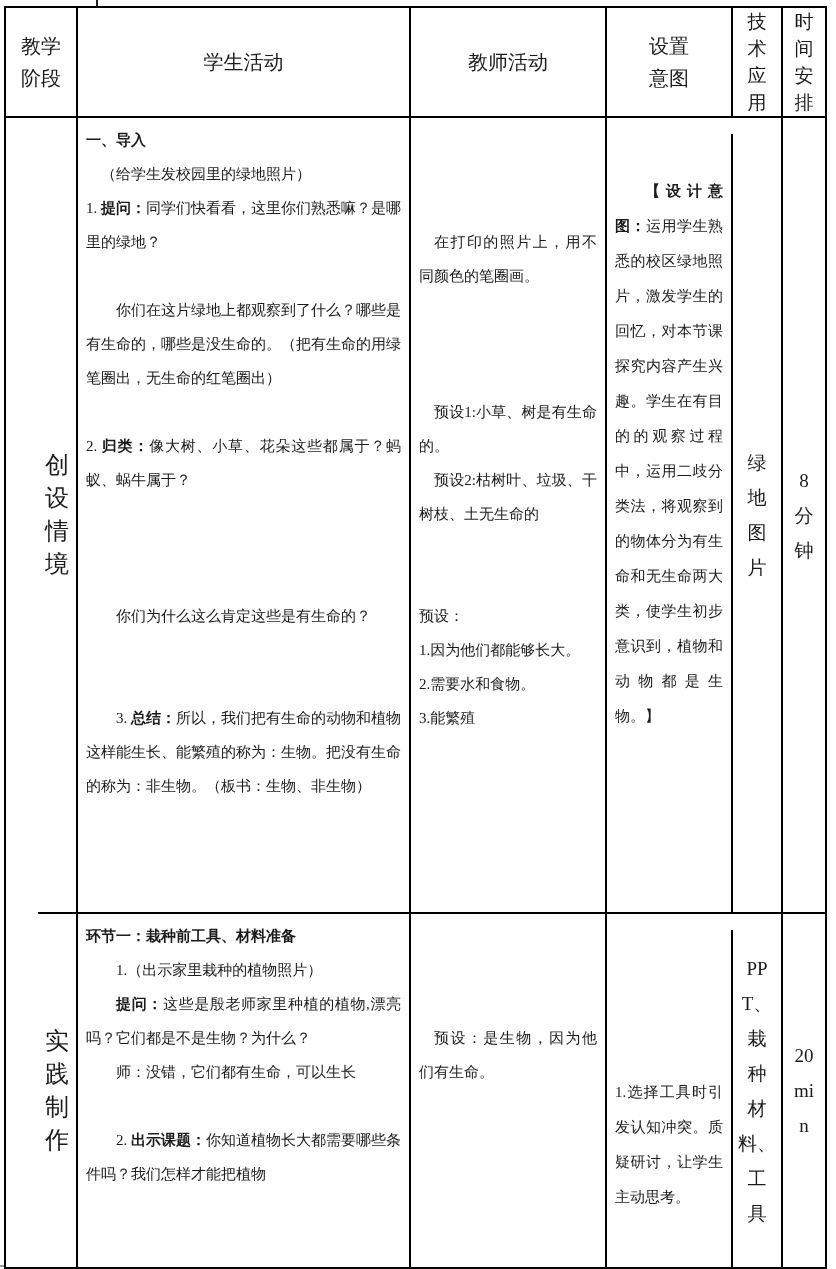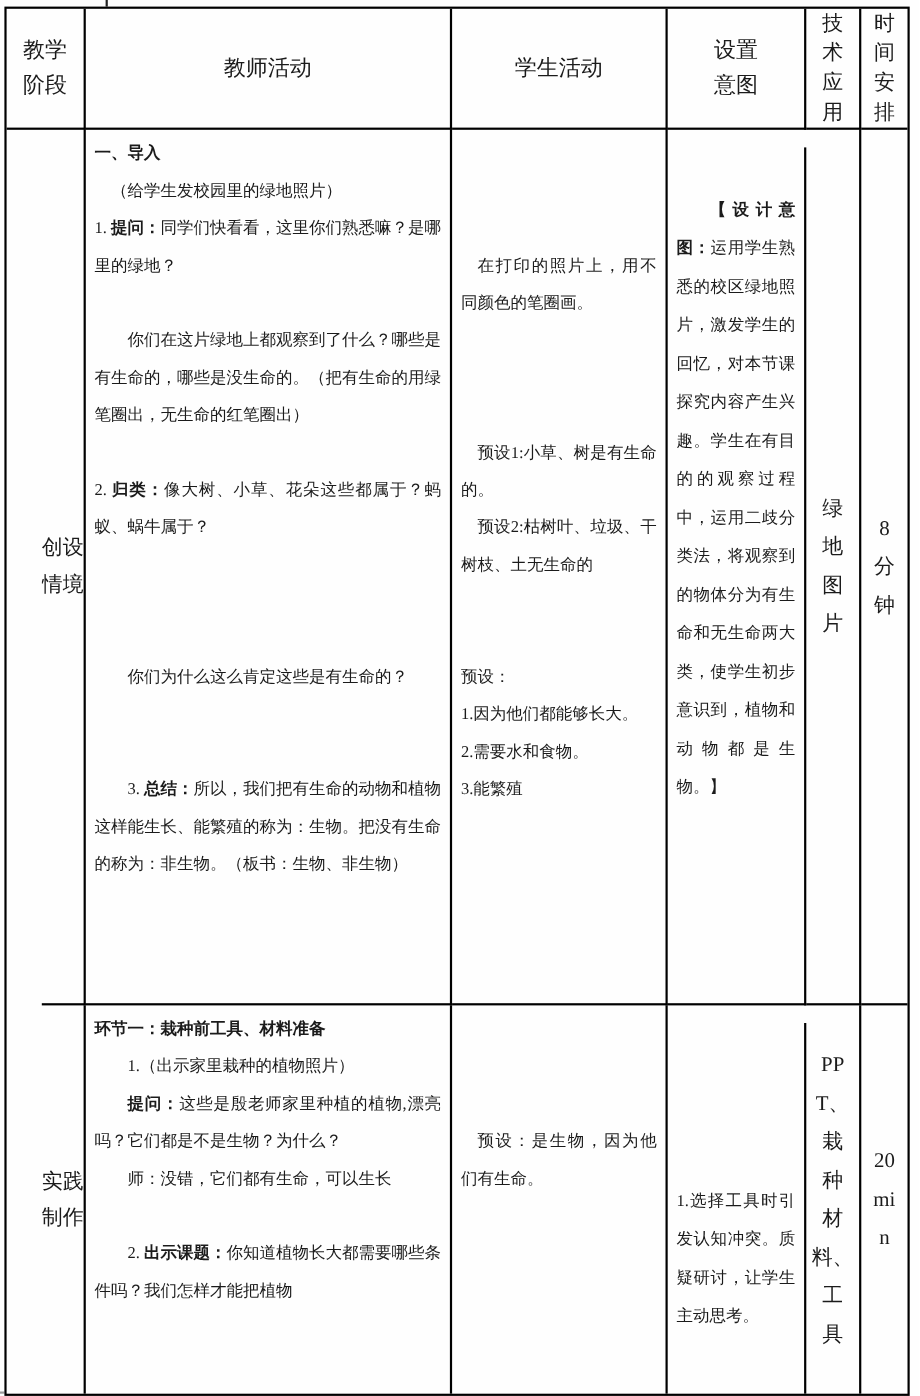--- a/index.html
+++ b/index.html
@@ -18,21 +18,21 @@
   }
   .cell { border-right:2px solid #000; border-bottom:2px solid #000; overflow:hidden; }
   .last-col { border-right:none; }
   .last-row { border-bottom:none; }
   .center {
     display:flex; align-items:center; justify-content:center;
     text-align:center; white-space:pre-line;
   }
   .hdr { font-size:20px; line-height:32px; }
   .hdr-vert { font-size:19px; line-height:27px; }
-  .stage { font-size:19px; line-height:33px;margin-left:32px; }
+  .stage { font-size:24px; line-height:33px;margin-left:32px; }
   .vert { font-size:19px; line-height:35px; }
   .body { font-size:15px; line-height:34px; padding:5px 8px 0 8px; text-align:justify; }
   .intent { line-height:35px;margin-top:16px; }
   .body p { margin:0; }
   .body p.blank::before { content:"\00a0"; }
   b { font-weight:bold; }
   .artifact-top { position:absolute; left:96px; top:0; width:2px; height:26px; background:#222; }
   .artifact-corner-h { position:absolute; left:0; top:1265px; width:12px; height:2px; background:#9a9a9a; }
   .artifact-corner-v { position:absolute; left:10px; top:1265px; width:2px; height:4px; background:#9a9a9a; }
 </style>
@@ -42,22 +42,22 @@
 <div class="page">
 
   <div class="artifact-top"></div>
   <div class="artifact-corner-h"></div>
   <div class="artifact-corner-v"></div>
 
   <div class="table">
 
     <div class="cell center hdr">教学
 阶段</div>
+    <div class="cell center hdr">学生活动</div>
     <div class="cell center hdr">教师活动</div>
-    <div class="cell center hdr">学生活动</div>
     <div class="cell center hdr">设置
 意图</div>
     <div class="cell center hdr hdr-vert">技
 术
 应
 用</div>
     <div class="cell center hdr hdr-vert last-col">时
 间
 安
 排</div>

